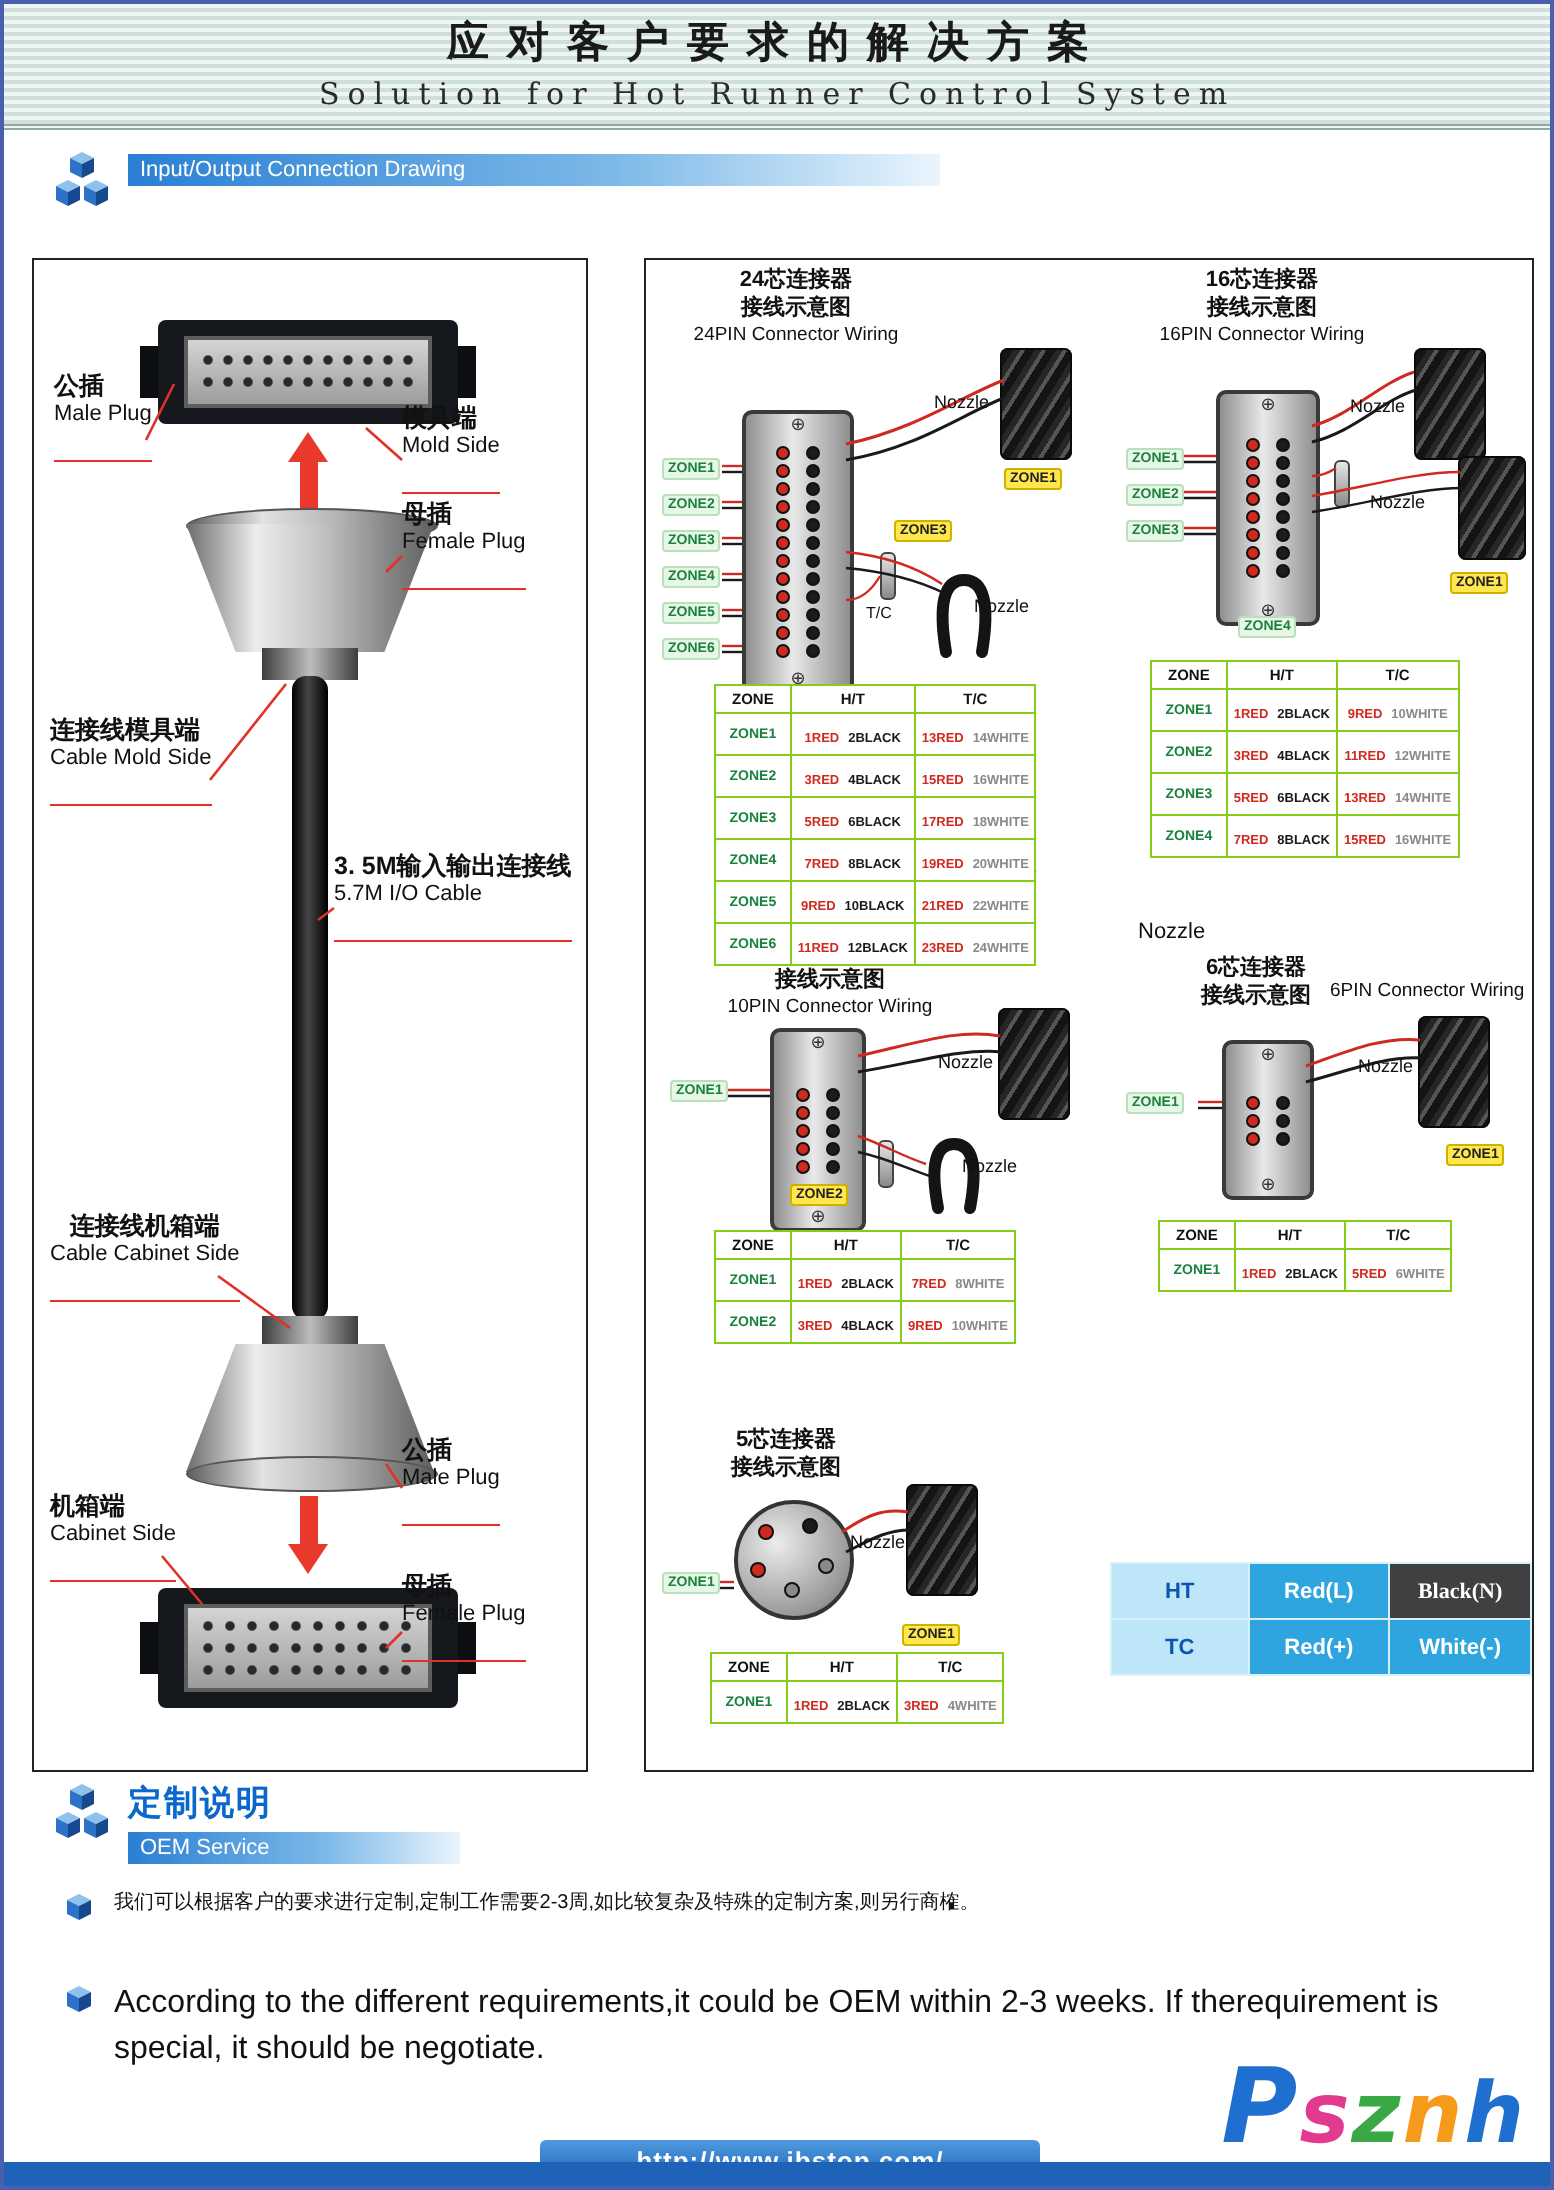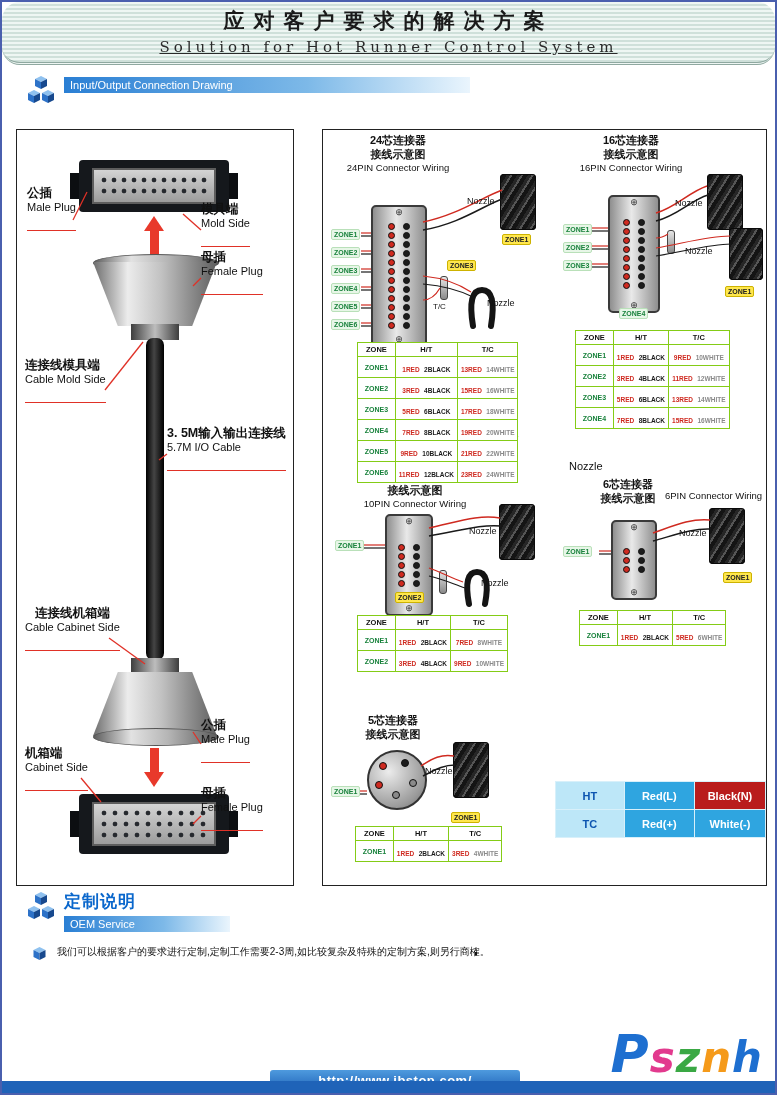--- a/index.html
+++ b/index.html
@@ -2,23 +2,23 @@
 <html><head>
 <meta charset="utf-8">
 <style>
   html,body{margin:0;padding:0;}
   body{width:777px;height:1095px;background:#fff;font-family:"Liberation Sans",sans-serif;color:#111;}
   .page{position:relative;width:777px;height:1095px;border:2px solid #4a5fae;background:#fff;overflow:hidden;box-sizing:border-box;}
 
   
   .header{position:absolute;top:0;left:0;right:0;height:60px;text-align:center;
     background:repeating-linear-gradient(180deg,#eef6f3 0px,#eef6f3 2px,#cfe0da 2px,#cfe0da 4px);
-    border-bottom:3px double #8fa8a0;border-radius:18px;}
+    border-bottom:3px double #8fa8a0;}
   .header-cn{font-family:"DejaVu Serif",serif;font-size:21px;font-weight:bold;letter-spacing:9px;color:#1a1a1a;padding-top:5px;}
-  .header-en{font-family:"DejaVu Serif",serif;font-size:15px;letter-spacing:4px;color:#2a2a2a;margin-top:3px;text-decoration:underline;}
+  .header-en{font-family:"DejaVu Serif",serif;font-size:15px;letter-spacing:4px;color:#2a2a2a;margin-top:3px;}
 
   
   .sec{position:absolute;display:flex;gap:8px;align-items:flex-start;}
   .sec1{left:24px;top:72px;}
   .sec2{left:24px;top:888px;}
   .sec-col{display:flex;flex-direction:column;}
   .sec-title{color:#0a67cc;font-size:17px;font-weight:bold;letter-spacing:1px;}
   .sec-bar{margin-top:3px;height:16px;color:#fff;font-size:11px;line-height:16px;padding:0 10px 0 6px;
     background:linear-gradient(90deg,#2a7fd4 0%,#7db9e8 60%,#eaf5fd 100%);}
   .sec1 .sec-bar{width:390px;}
@@ -84,21 +84,21 @@
   .wt{position:absolute;border-collapse:collapse;background:#fff;}
   .wt th,.wt td{border:1px solid #84cc16;text-align:center;padding:1px 3px;height:11px;white-space:nowrap;}
   .wt th{font-size:7.5px;font-weight:bold;padding:1px 8px;}
   .wt td.zone{font-size:7px;color:#19823c;font-weight:bold;}
   .wt td .tok{font-size:6.5px;font-weight:bold;}
 
   .legend{position:absolute;border-collapse:collapse;margin-top:11px;}
   .legend td{width:70px;height:25px;text-align:center;font-size:11px;font-weight:bold;border:1px solid #d8f0fa;}
   .legend td.c1{background:#bde7f8;color:#0d55b0;}
   .legend td.c2{background:#2fa5e0;color:#fff;}
-  .legend td.c3a{background:#b91c1c;color:#fff;}
+  .legend td.c3a{background:#404040;color:#fff;font-family:Liberation Serif, serif;}
   .legend td.c3b{background:#2fa5e0;color:#fff;}
 
   
   .note{position:absolute;left:30px;width:722px;display:flex;gap:10px;align-items:flex-start;}
   .note-cn{top:942px;font-size:10px;line-height:1.5;}
   .note-en{top:988px;font-size:16px;line-height:1.45;}
   .note .txt{flex:1;}
   .bullet-svg{flex:0 0 auto;margin-top:2px;}
 
   
@@ -596,17 +596,25 @@
   </div>
 
   <div class="note note-cn">
     <svg class="bullet-svg" width="15" height="16" viewBox="0 0 15 16">
       <polygon points="7.5,1 13.5,4 7.5,7 1.5,4" fill="#8fc1ef"></polygon>
         <polygon points="1.5,4 7.5,7 7.5,14 1.5,11" fill="#2d72c8"></polygon>
         <polygon points="13.5,4 7.5,7 7.5,14 13.5,11" fill="#17498e"></polygon>
     </svg>
     <div class="txt">我们可以根据客户的要求进行定制,定制工作需要2-3周,如比较复杂及特殊的定制方案,则另行商榷。</div>
   </div>
+  <div class="note note-en">
+    <svg class="bullet-svg" width="15" height="16" viewBox="0 0 15 16">
+      <polygon points="7.5,1 13.5,4 7.5,7 1.5,4" fill="#8fc1ef"></polygon>
+        <polygon points="1.5,4 7.5,7 7.5,14 1.5,11" fill="#2d72c8"></polygon>
+        <polygon points="13.5,4 7.5,7 7.5,14 13.5,11" fill="#17498e"></polygon>
+    </svg>
+    <div class="txt">According to the different requirements,it could be OEM within 2-3 weeks. If therequirement is special, it should be negotiate.</div>
+  </div>
 
   <div class="logo"><span style="color: rgb(30, 111, 208);">P</span><span style="color: rgb(226, 58, 142);">s</span><span style="color: rgb(58, 168, 68);">z</span><span style="color: rgb(245, 154, 26);">n</span><span style="color: rgb(30, 111, 208);">h</span></div>
   <div class="url-bar">http://www.ibstop.com/</div>
   <div class="bottom-strip"></div>
 </div>
 
 </body></html>

